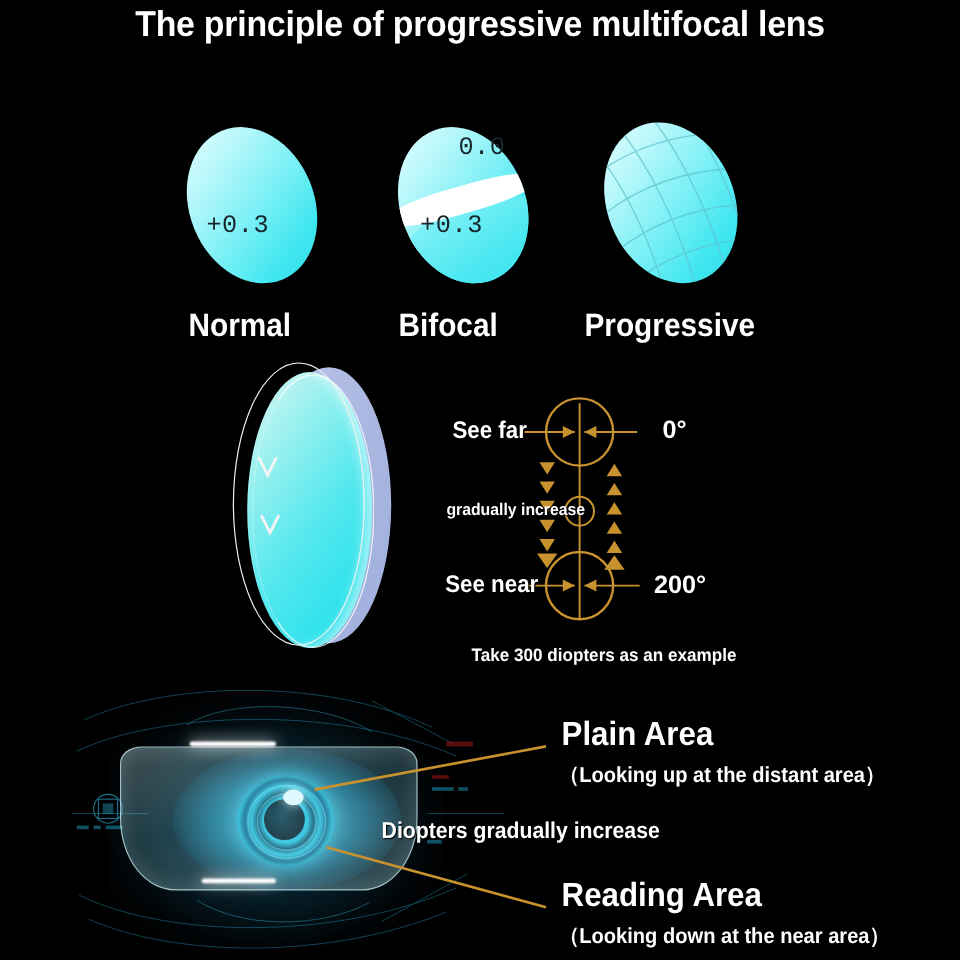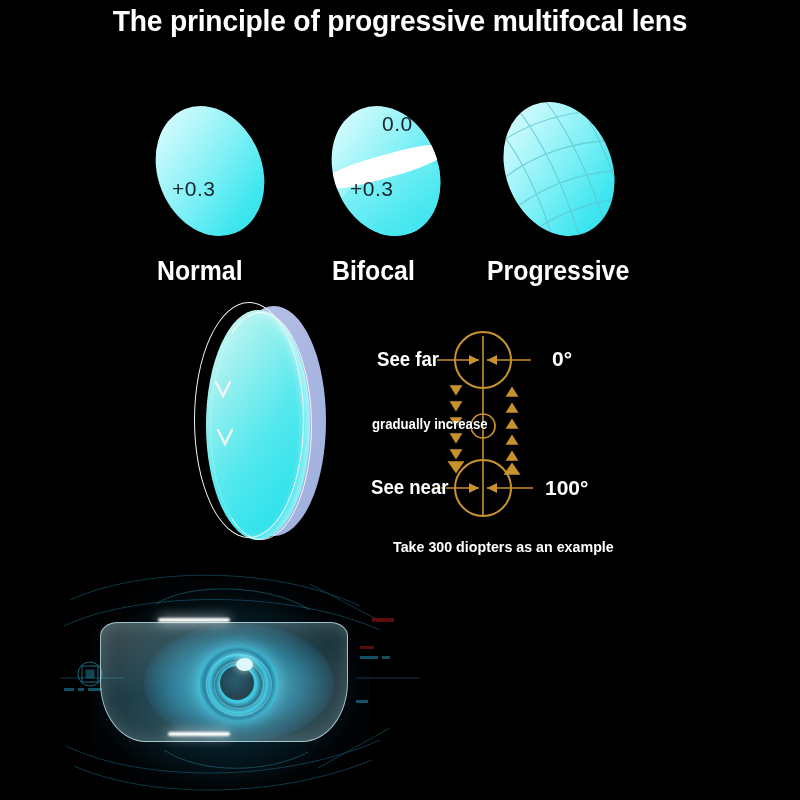--- a/index.html
+++ b/index.html
@@ -67,21 +67,21 @@
     transform: rotate(6deg);
   }
 
   
   .mesh { position: absolute; inset: 0; }
 
   .lens-value {
     position: absolute;
     color: #16262b;
     font-size: 21px;
-    font-family: Liberation Sans, sans-serif;
+    font-family: Liberation Mono, monospace;
     letter-spacing: 0.5px;
     z-index: 4;
   }
   .v-normal   { left: 172px; top: 125px; }
   .v-bif-top  { left: 382px; top: 60px; }
   .v-bif-bot  { left: 350px; top: 125px; }
 
   .lens-caption {
     position: absolute;
     top: 204px;
@@ -333,21 +333,21 @@
           <polygon points="157,122 152,130 162,130"></polygon>
           <polygon points="157,134 150,144 164,144"></polygon>
         </g>
       </g>
     </svg>
 
     <div class="dg-label lbl-seefar">See far</div>
     <div class="dg-label lbl-deg0">0°</div>
     <div class="dg-label lbl-grad">gradually increase</div>
     <div class="dg-label lbl-seenear">See near</div>
-    <div class="dg-label lbl-deg300">100°</div>
+    <div class="dg-label lbl-deg300">200°</div>
     <div class="dg-label lbl-example">Take 300 diopters as an example</div>
   </div>
 
   <div class="eye-scene">
     <div class="eye-glow"></div>
 
     <svg class="hud" viewBox="0 0 360 240">
       <g stroke="#1d7f9c" stroke-width="0.8" fill="none" opacity="0.55">
         <path d="M10,40 C 80,8 210,4 300,46"></path>
         <path d="M4,66 C 70,34 220,26 320,70"></path>
@@ -388,14 +388,28 @@
       <div class="iris-ring" style="left:70px; top:53px; width:48px; height:46px;"></div>
       <div class="pupil"></div>
       <div class="eye-hl"></div>
     </div>
 
     <div class="eyeglass"></div>
     <div class="glass-hl-top"></div>
     <div class="glass-hl-bot"></div>
   </div>
 
+  <div class="callouts">
+    <svg viewBox="0 0 800 240" width="800" height="240" style="position:absolute;left:0;top:0;">
+      <g stroke="#c8922f" stroke-width="2.2" fill="none">
+        <line x1="262" y1="98" x2="455" y2="62"></line>
+        <line x1="272" y1="146" x2="455" y2="196"></line>
+      </g>
+    </svg>
+
+    <div class="co-title t-plain">Plain Area</div>
+    <div class="co-sub s-plain">（Looking up at the distant area）</div>
+    <div class="co-mid m-diop">Diopters gradually increase</div>
+    <div class="co-title t-reading">Reading Area</div>
+    <div class="co-sub s-reading">（Looking down at the near area）</div>
+  </div>
 
 </div>
 
 </body></html>

